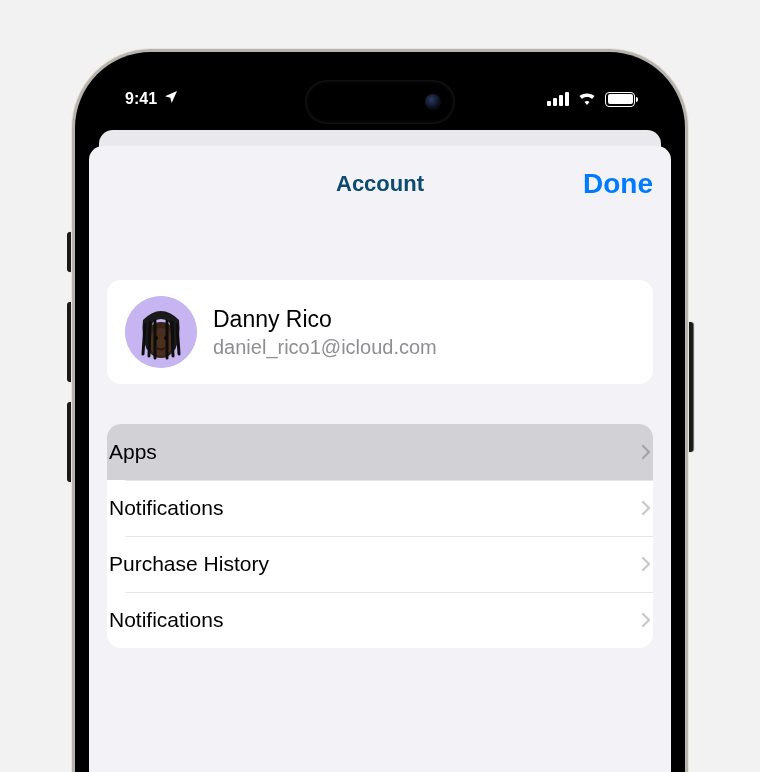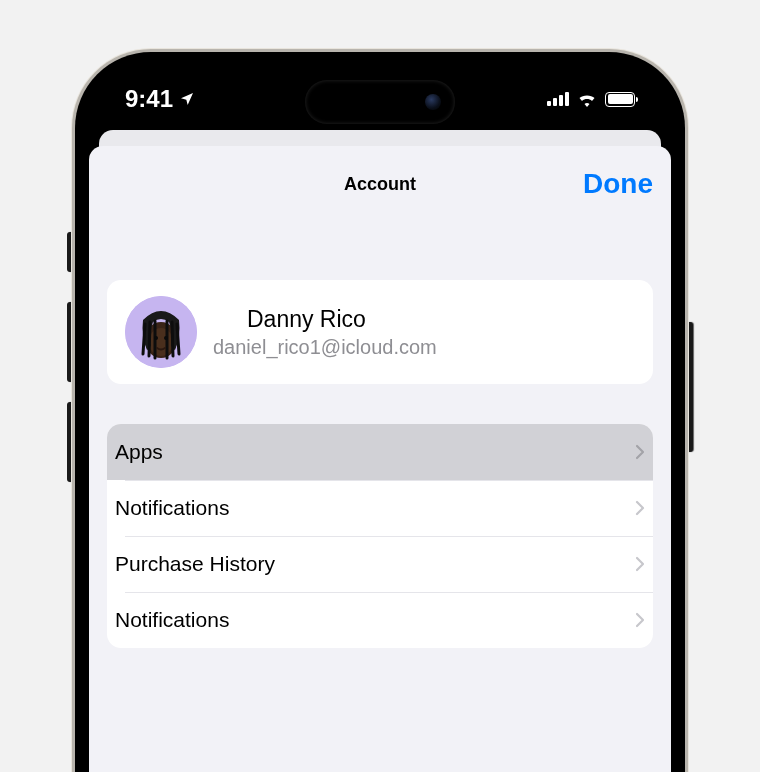--- a/index.html
+++ b/index.html
@@ -41,21 +41,21 @@
       overflow: hidden;
       position: relative;
     }
     .status-bar {
       height: 56px;
       display: flex;
       align-items: center;
       justify-content: space-between;
       padding: 10px 36px 0 36px;
       color: #fff;
-      font-size: 24px;
+      font-size: 16px;
       font-weight: 600;
     }
     .status-left { display: flex; align-items: center; gap: 6px; }
     .status-right { display: flex; align-items: center; gap: 8px; }
     .dynamic-island {
       position: absolute;
       top: 14px;
       left: 50%;
       transform: translateX(-50%);
       width: 150px;
@@ -93,23 +93,23 @@
       padding-top: 14px;
     }
     .modal-header {
       display: grid;
       grid-template-columns: 1fr auto 1fr;
       align-items: center;
       padding: 8px 18px 10px 18px;
     }
     .modal-title {
       grid-column: 2;
-      font-size: 18px;
+      font-size: 22px;
       font-weight: 600;
-      color: #000000;
+      color: #0c4a6e;
       text-align: center;
     }
     .modal-done {
       grid-column: 3;
       justify-self: end;
       color: #007aff;
       font-size: 28px;
       font-weight: 600;
       cursor: pointer;
     }
@@ -129,28 +129,28 @@
     }
     .avatar {
       width: 72px; height: 72px; border-radius: 50%;
       background: #c6b5f0;
       overflow: hidden;
       flex-shrink: 0;
       position: relative;
     }
     .avatar svg { position: absolute; top: 0; left: 0; }
     .profile-text { display: flex; flex-direction: column; gap: 3px; }
-    .profile-name { font-size: 23px; color: #000; font-weight: 400; margin-left: 34px; }
+    .profile-name { font-size: 23px; color: #000; font-weight: 400; }
     .profile-email { font-size: 20px; color: #8e8e93; }
     .section-gap { height: 40px; }
     .list-row {
       display: flex;
       align-items: center;
       justify-content: space-between;
-      padding: 16px 8px;
+      padding: 16px 2px;
       font-size: 21px;
       color: #000;
       cursor: pointer;
       position: relative;
     }
     .list-row.highlighted { background: #d1d1d6; }
     .list-row + .list-row::before {
       content: "";
       position: absolute;
       top: 0; left: 18px; right: 0;

